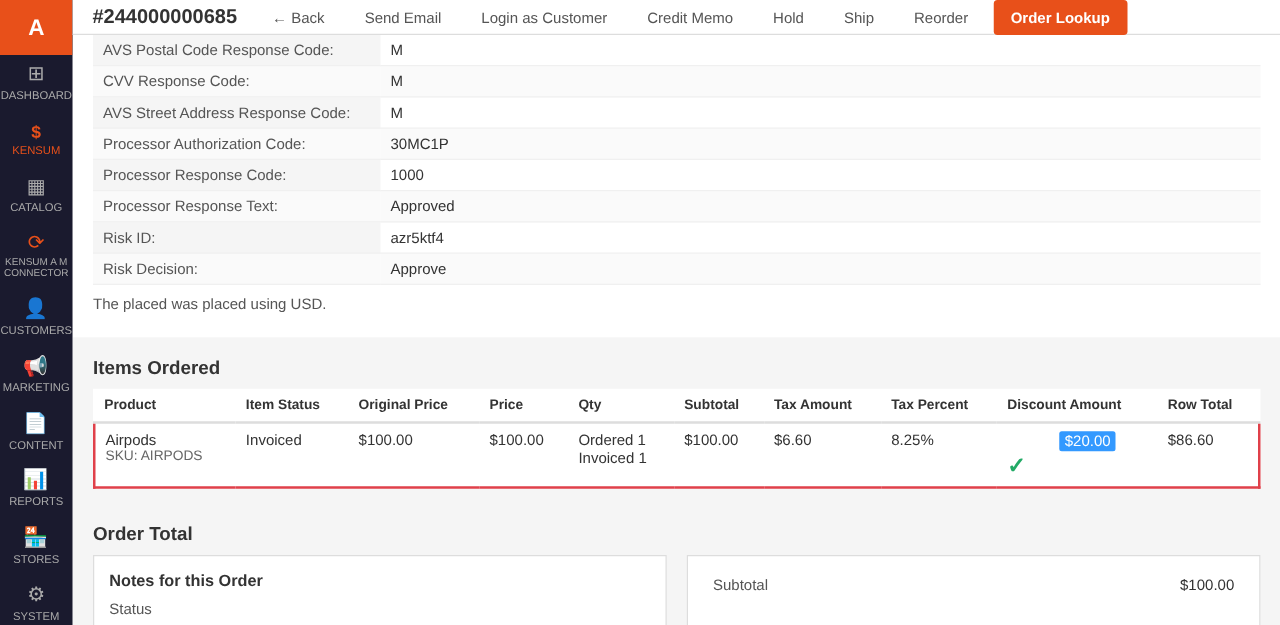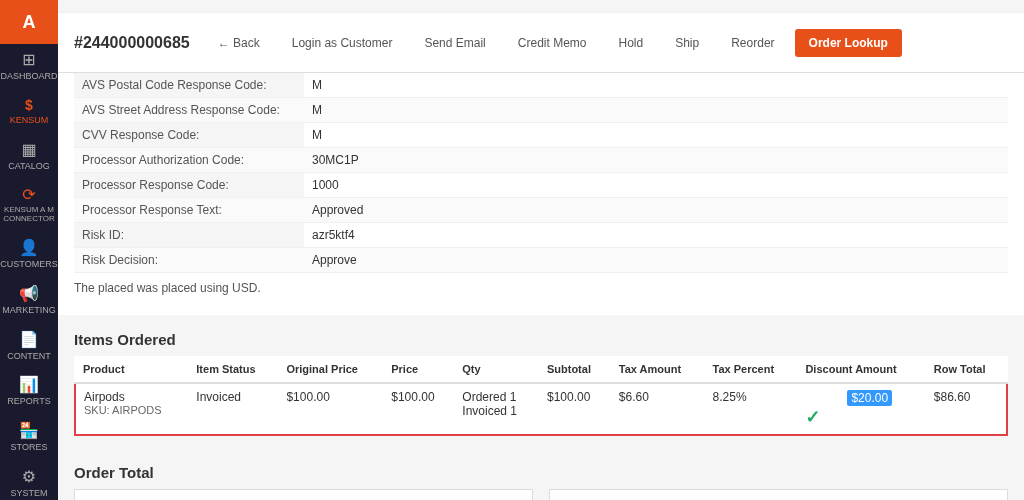--- a/index.html
+++ b/index.html
@@ -52,30 +52,29 @@
     
     .main-content {
       flex: 1;
       display: flex;
       flex-direction: column;
       overflow: hidden;
     }
 
     
     .top-bar {
-      height: 60px;
+      height: 28px;
       background: #fff;
       border-bottom: 1px solid #ddd;
       display: flex;
       align-items: center;
       padding: 0 16px;
       gap: 8px;
       flex-shrink: 0;
       box-shadow: 0 1px 3px rgba(0,0,0,0.1);
-      margin-top: 13px;
     }
     .page-title {
       font-size: 16px;
       font-weight: bold;
       color: #333;
       margin-right: 8px;
     }
     .top-bar-btn {
       padding: 6px 12px;
       border: none;
@@ -296,44 +295,44 @@
     <span class="sidebar-label">SYSTEM</span>
   </div>
 
 </div>
 
 <div class="main-content">
 
   <div class="top-bar">
     <span class="page-title">#244000000685</span>
     <button class="top-bar-btn back">← Back</button>
+    <button class="top-bar-btn">Send Email</button>
     <button class="top-bar-btn">Login as Customer</button>
-    <button class="top-bar-btn">Send Email</button>
     <button class="top-bar-btn">Credit Memo</button>
     <button class="top-bar-btn">Hold</button>
     <button class="top-bar-btn">Ship</button>
     <button class="top-bar-btn">Reorder</button>
     <button class="top-bar-btn order-lookup">Order Lookup</button>
   </div>
 
   <div class="content-area">
 
     <div class="info-section">
       <table class="info-table">
         <tbody id="info-tbody">
             <tr>
     <td>AVS Postal Code Response Code:</td>
     <td>M</td>
   </tr>
             <tr>
+    <td>CVV Response Code:</td>
+    <td>M</td>
+  </tr>
+            <tr>
     <td>AVS Street Address Response Code:</td>
-    <td>M</td>
-  </tr>
-            <tr>
-    <td>CVV Response Code:</td>
     <td>M</td>
   </tr>
             <tr>
     <td>Processor Authorization Code:</td>
     <td>30MC1P</td>
   </tr>
             <tr>
     <td>Processor Response Code:</td>
     <td>1000</td>
   </tr>

